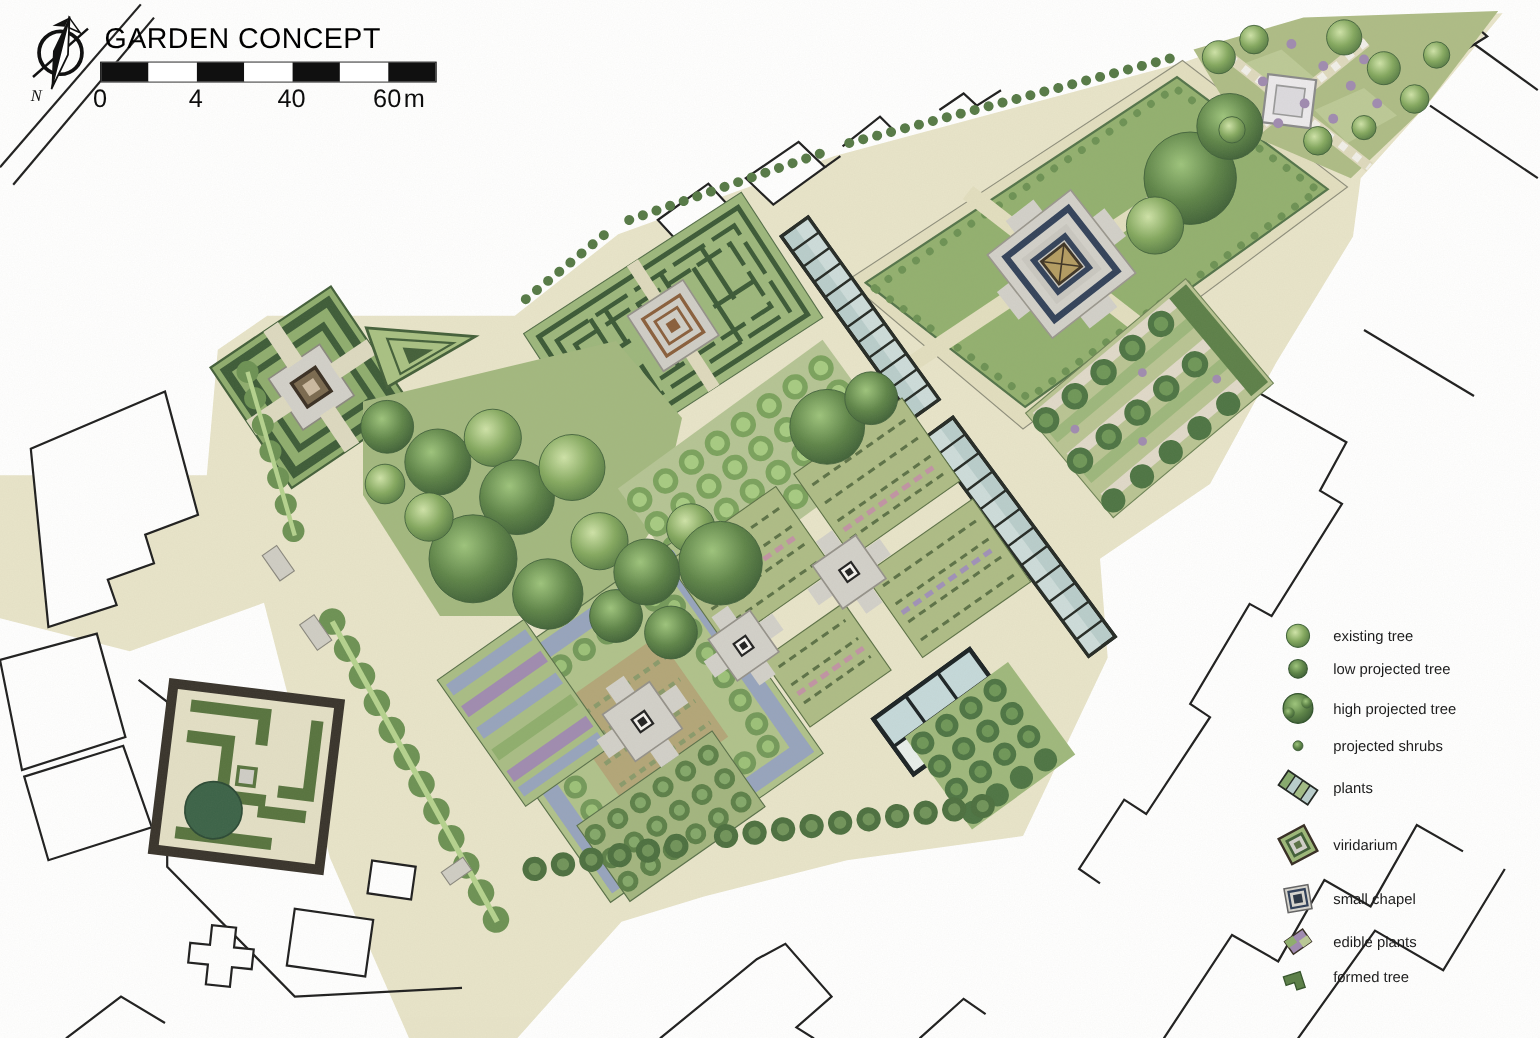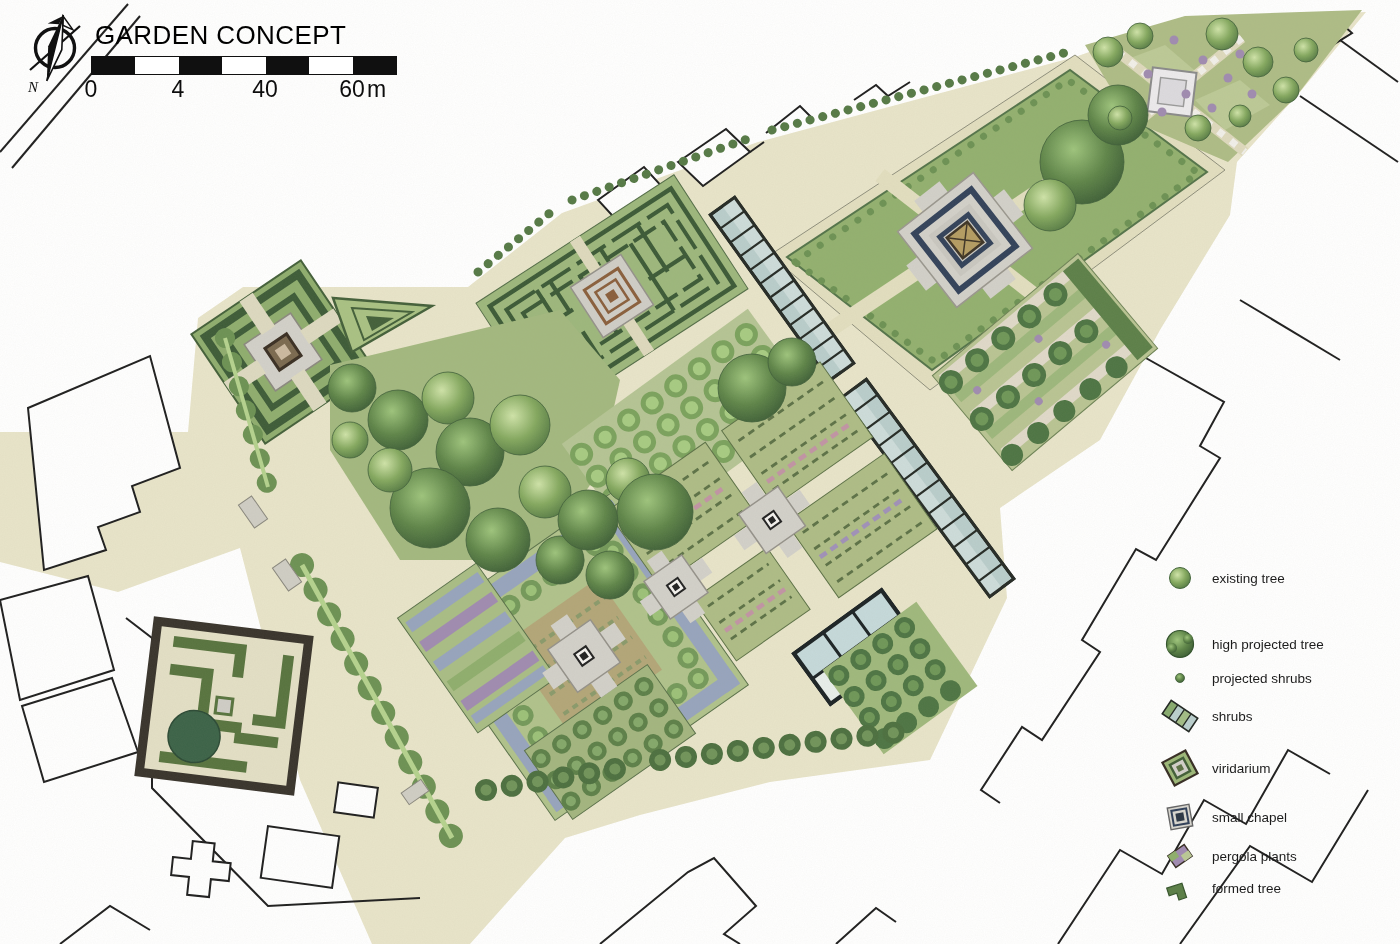--- a/index.html
+++ b/index.html
@@ -400,20 +400,26 @@
 
 <div class="legend">
 
   <div class="lrow" style="top:558px">
     <svg class="licon" viewBox="0 0 40 40">
       <circle cx="20" cy="20" r="10.5" fill="url(#gT)" stroke="#46683e" stroke-width="1"></circle>
     </svg>
     <span class="llabel">existing tree</span>
   </div>
 
+  <div class="lrow" style="top:588px">
+    <svg class="licon" viewBox="0 0 40 40">
+      <circle cx="20" cy="20" r="8.5" fill="url(#gTD)" stroke="#3c5c36" stroke-width="1"></circle>
+    </svg>
+    <span class="llabel">low projected tree</span>
+  </div>
 
   <div class="lrow" style="top:658px">
     <svg class="licon" viewBox="0 0 40 40">
       <circle cx="20" cy="20" r="4.5" fill="url(#gTD)" stroke="#3c5c36" stroke-width="0.8"></circle>
     </svg>
     <span class="llabel">projected shrubs</span>
   </div>
 
   <div class="lrow" style="top:624px">
     <svg class="licon" viewBox="0 0 40 40">
@@ -427,21 +433,21 @@
   <div class="lrow" style="top:696px">
     <svg class="licon" viewBox="0 0 40 40">
       <g transform="translate(20,20) rotate(-56)">
         <rect x="-8" y="-16" width="16" height="32" fill="#b9cdcb"></rect>
         <rect x="-8" y="-16" width="16" height="8" fill="#7fa35f" opacity="0.85"></rect>
         <rect x="-8" y="0" width="16" height="8" fill="#9db779" opacity="0.85"></rect>
         <path d="M-8,-8 H8 M-8,0 H8 M-8,8 H8" stroke="#262b26" stroke-width="1.3" fill="none"></path>
         <rect x="-8" y="-16" width="16" height="32" fill="none" stroke="#262b26" stroke-width="1.6"></rect>
       </g>
     </svg>
-    <span class="llabel">shrubs</span>
+    <span class="llabel">plants</span>
   </div>
 
   <div class="lrow" style="top:748px">
     <svg class="licon" viewBox="0 0 40 40">
       <g transform="translate(20,20) rotate(-28)">
         <rect x="-13" y="-13" width="26" height="26" fill="#9db779" stroke="#3a3127" stroke-width="2.2"></rect>
         <rect x="-7.5" y="-7.5" width="15" height="15" fill="#d0cec8" stroke="#44603a" stroke-width="2.4"></rect>
         <rect x="-3" y="-3" width="6" height="6" fill="#5d7247"></rect>
       </g>
     </svg>
@@ -460,21 +466,21 @@
   </div>
 
   <div class="lrow" style="top:836px">
     <svg class="licon" viewBox="0 0 40 40">
       <g transform="translate(20,20) rotate(-35)">
         <rect x="-10" y="-7" width="20" height="14" fill="#a08bb0" stroke="#3a3127" stroke-width="1.4"></rect>
         <rect x="-10" y="-7" width="9" height="7" fill="#8fae6d"></rect>
         <rect x="1" y="0" width="9" height="7" fill="#b9c795"></rect>
       </g>
     </svg>
-    <span class="llabel">pergola plants</span>
+    <span class="llabel">edible plants</span>
   </div>
 
   <div class="lrow" style="top:868px">
     <svg class="licon" viewBox="0 0 40 40">
       <g transform="translate(20,19) rotate(-18)">
         <path d="M-13,-3 L3,-3 L3,12 L-5,12 L-5,5 L-13,5 Z" fill="#5d8049" stroke="#39572f" stroke-width="1.2"></path>
       </g>
     </svg>
     <span class="llabel">formed tree</span>
   </div>

